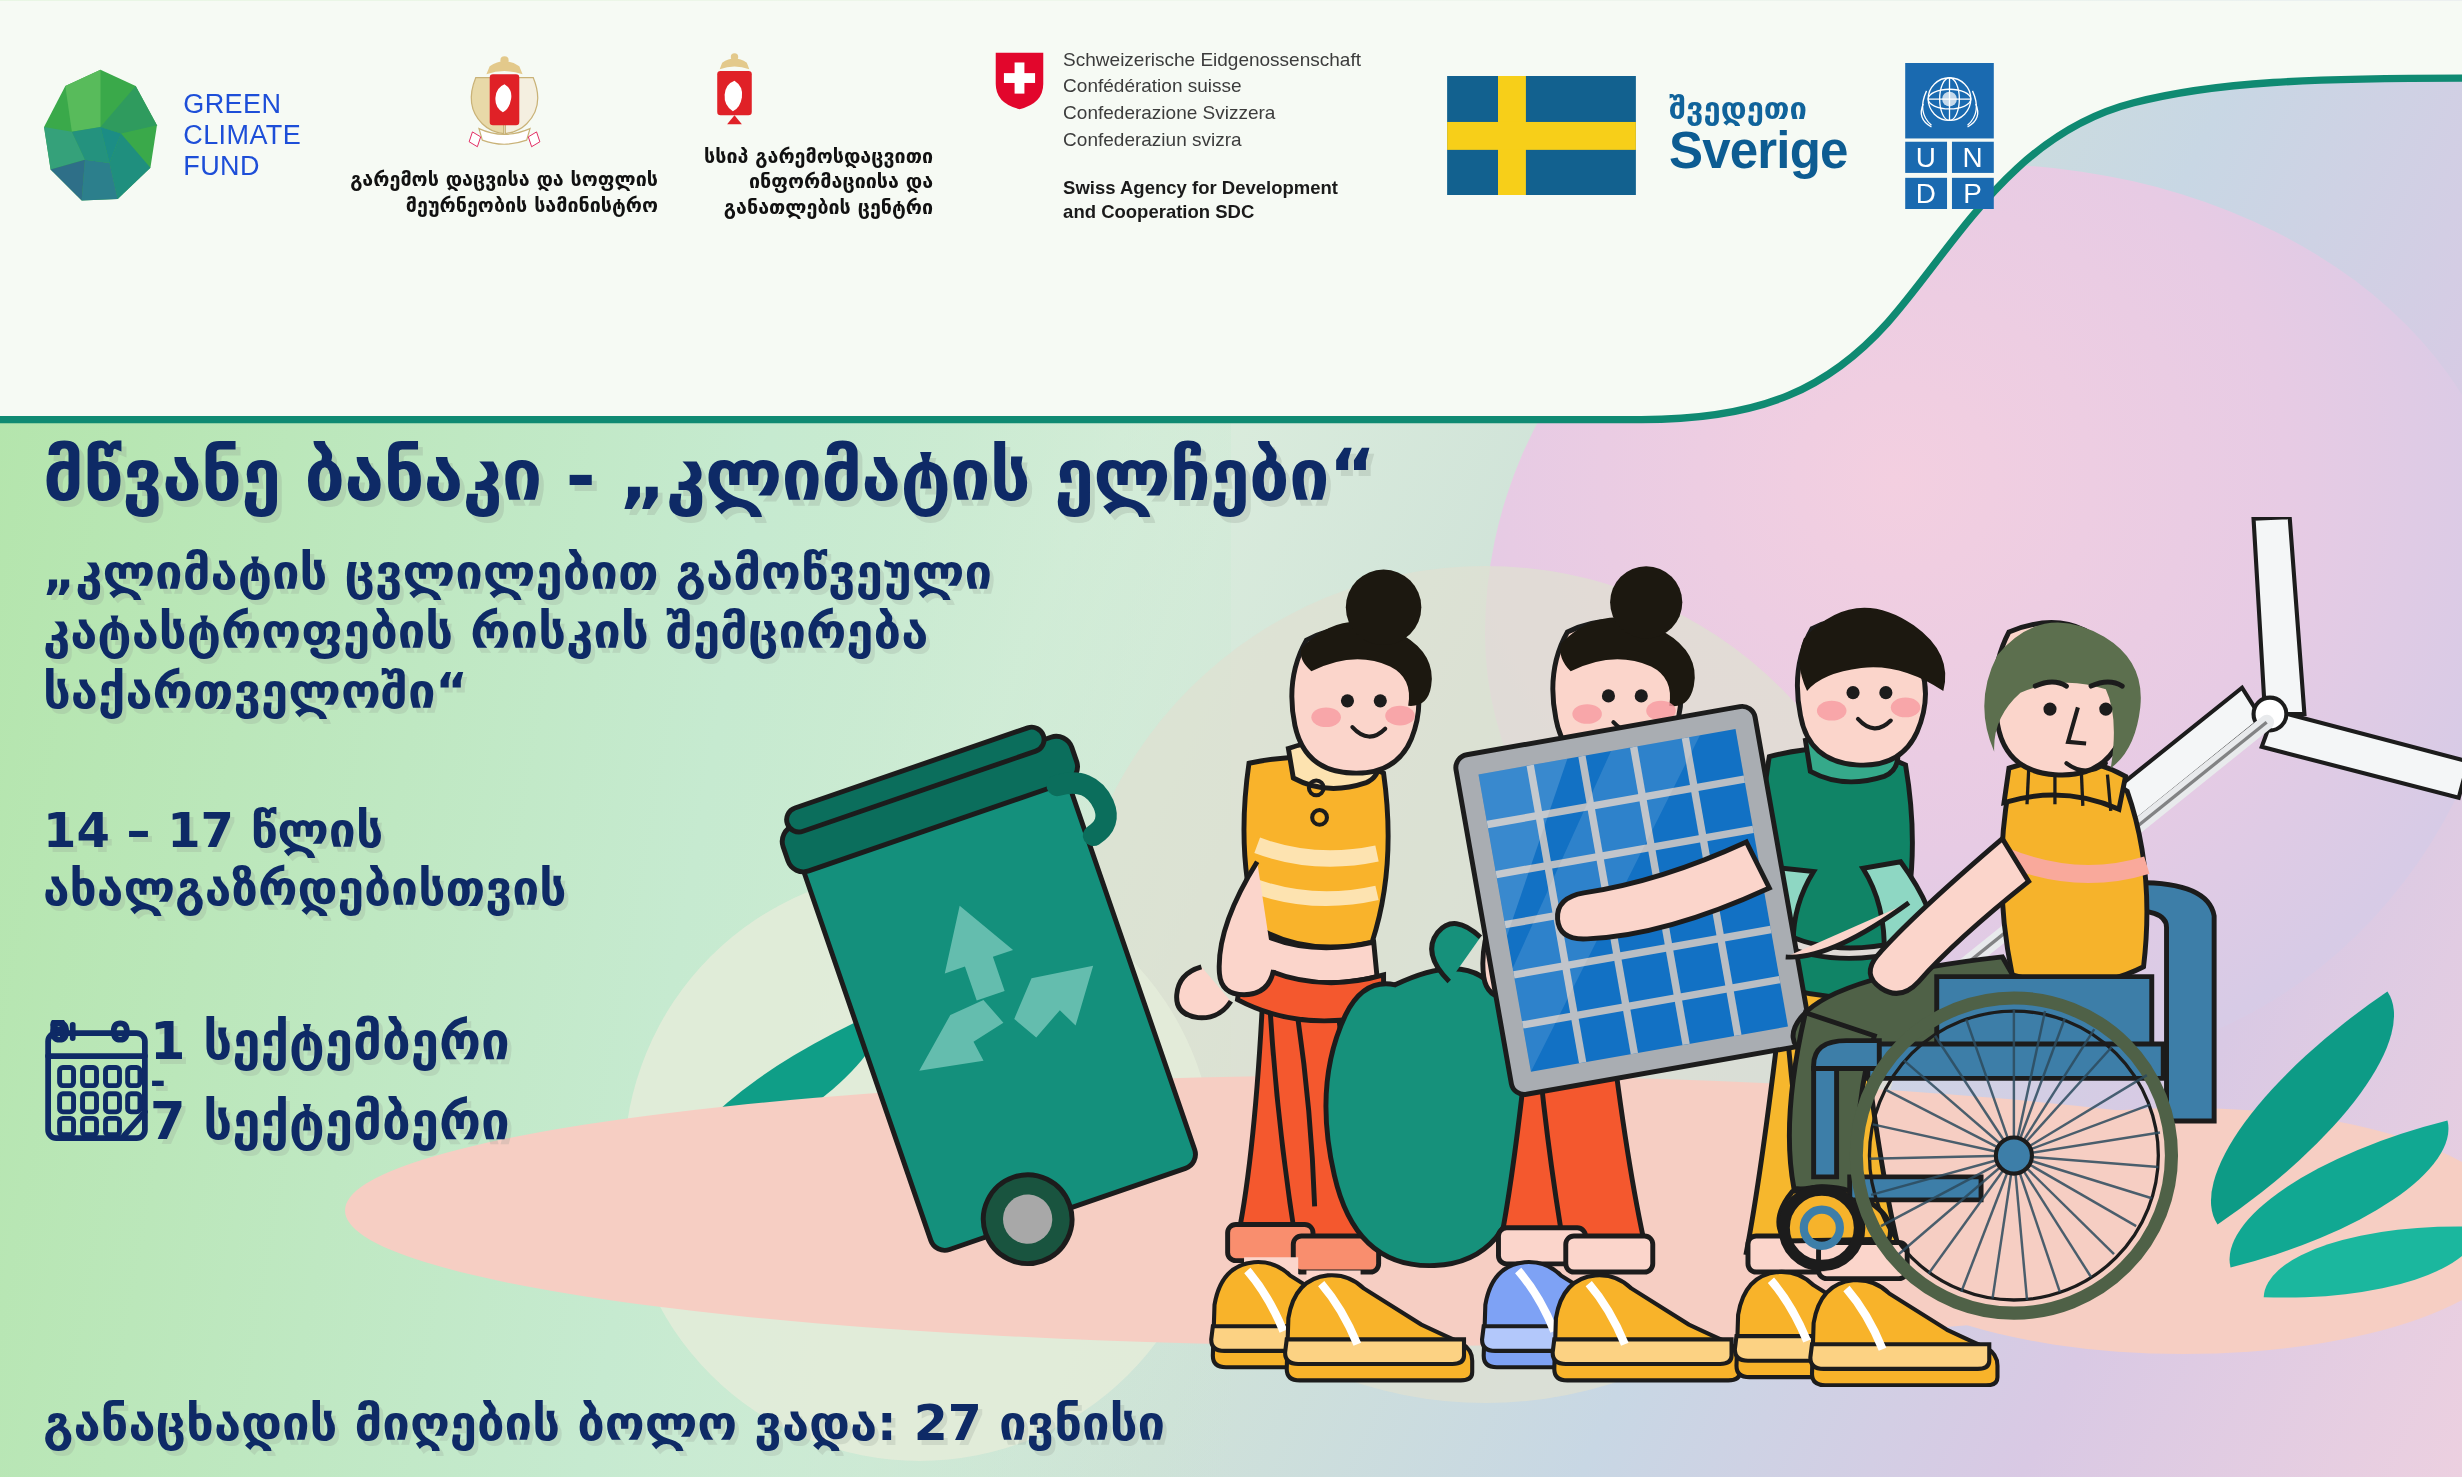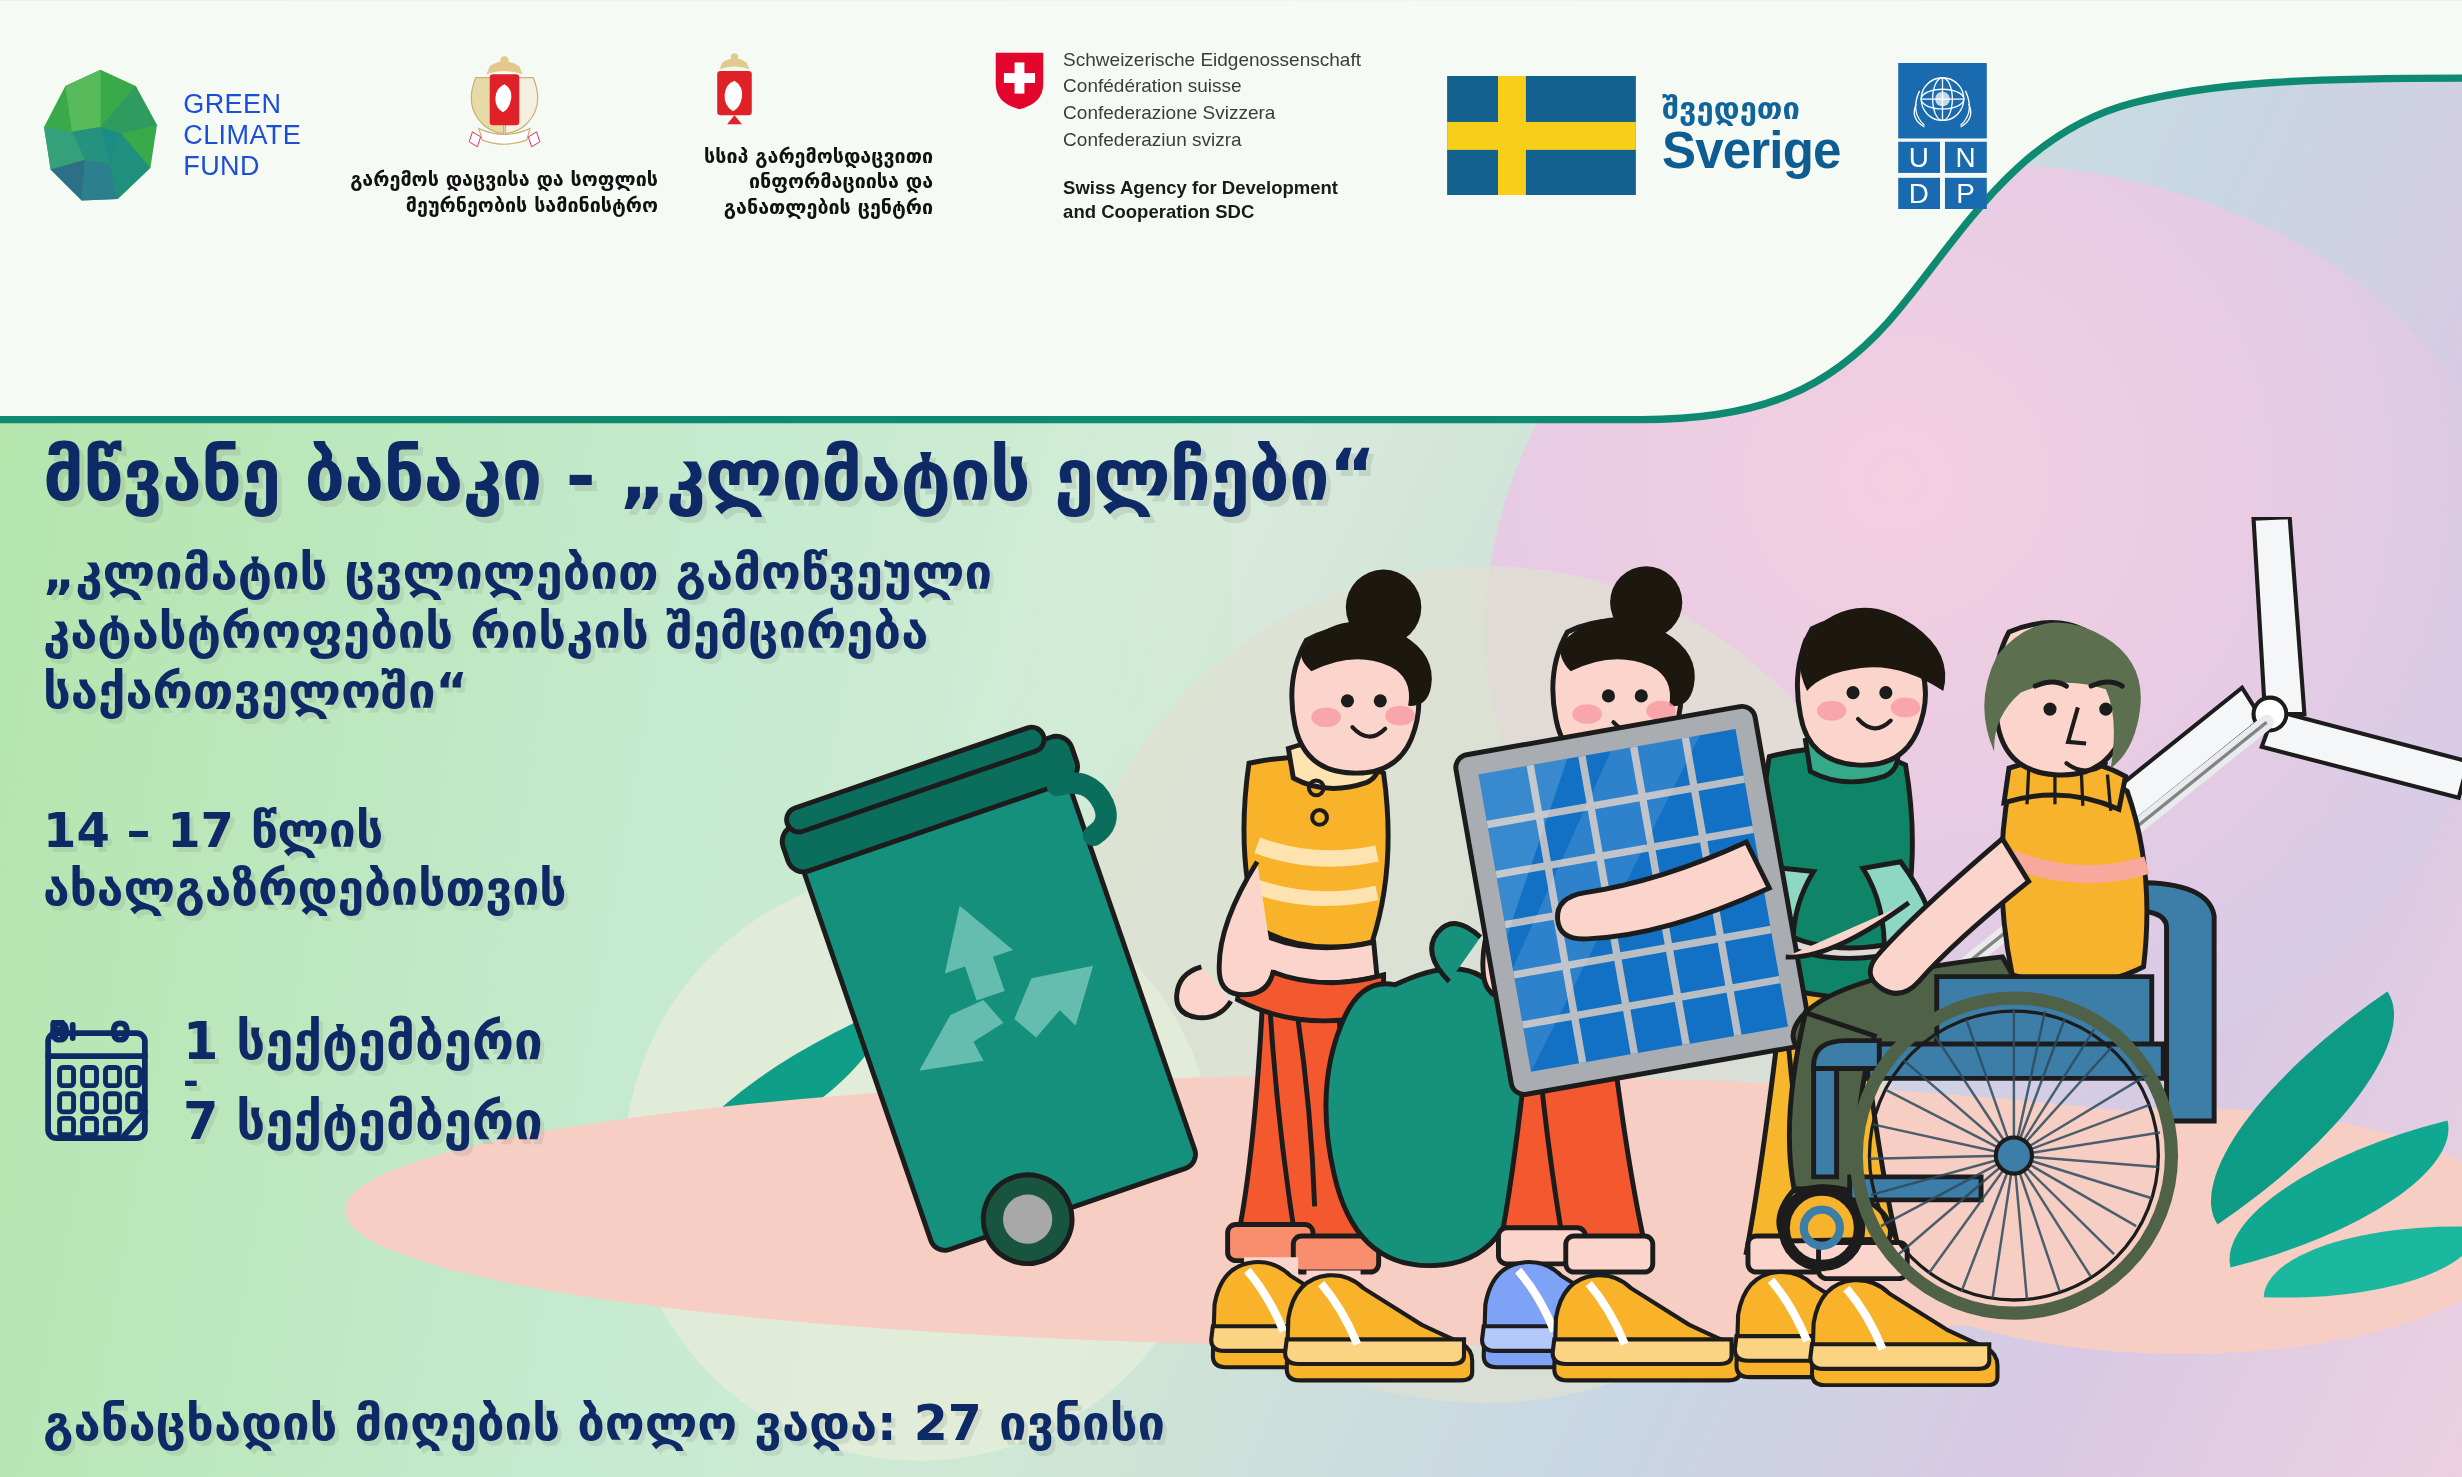--- a/index.html
+++ b/index.html
@@ -59,39 +59,39 @@
   .ssip-crest{width:51px;height:76px;margin-left:4.9px;}
 
   
   .swiss{margin-left:61px;display:flex;align-items:flex-start;gap:18px;}
   .swiss-shield{width:51px;height:59px;margin-top:4.9px;}
   .swiss-text{font-family:"Liberation Sans",sans-serif;}
   .swiss-lines{font-size:19px;line-height:1.42;color:#3c3c3c;}
   .swiss-bold{font-size:18.5px;line-height:1.32;color:#1a1a1a;font-weight:700;margin-top:21.3px;}
 
   
-  .sweden{margin-left:66px;display:flex;align-items:center;gap:26px;padding-left:20px;}
+  .sweden{margin-left:66px;display:flex;align-items:center;gap:33px;padding-left:20px;}
   .flag{width:189px;height:119px;}
   .sv-geo{font-family:"DejaVu Sans",sans-serif;font-size:31px;color:#10639b;font-weight:600;line-height:1;}
   .sv-name{font-family:"Liberation Sans",sans-serif;font-size:51px;color:#0d5c92;font-weight:700;line-height:1.05;letter-spacing:-0.8px;}
 
   
   .undp{margin-left:57px;}
   .undp-mark{width:89px;height:146px;}
 
   
   .copy{position:absolute;left:43px;top:438px;width:1395px;z-index:6;}
   .title{font-family:"DejaVu Sans",sans-serif;font-weight:700;font-size:72px;line-height:1.05;
     color:#0e2a66;letter-spacing:-0.8px;text-shadow:4.9px 5.7px 0 rgba(140,150,140,.25);}
   .subtitle{font-family:"DejaVu Sans",sans-serif;font-weight:700;font-size:49px;line-height:1.22;
     color:#0e2a66;margin-top:29px;text-shadow:4.1px 4.9px 0 rgba(140,150,140,.22);}
   .ages{font-family:"DejaVu Sans",sans-serif;font-weight:700;font-size:48px;line-height:1.22;
     color:#0e2a66;margin-top:79px;text-shadow:4.1px 4.9px 0 rgba(140,150,140,.22);}
 
-  .dates{display:flex;align-items:center;gap:33px;margin-top:97px;}
+  .dates{display:flex;align-items:center;margin-top:97px;}
   .cal-icon{width:107px;height:123px;flex:none;}
   .date-text{font-family:"DejaVu Sans",sans-serif;font-weight:700;font-size:51px;line-height:1.04;
     color:#0e2a66;text-shadow:4.1px 4.9px 0 rgba(140,150,140,.22);}
   .date-dash{font-size:38px;line-height:.7;}
 
   .deadline{position:absolute;left:43px;top:1395px;z-index:6;
     font-family:"DejaVu Sans",sans-serif;font-weight:700;font-size:49px;color:#0e2a66;
     text-shadow:4.1px 4.9px 0 rgba(140,150,140,.22);}
 
   

